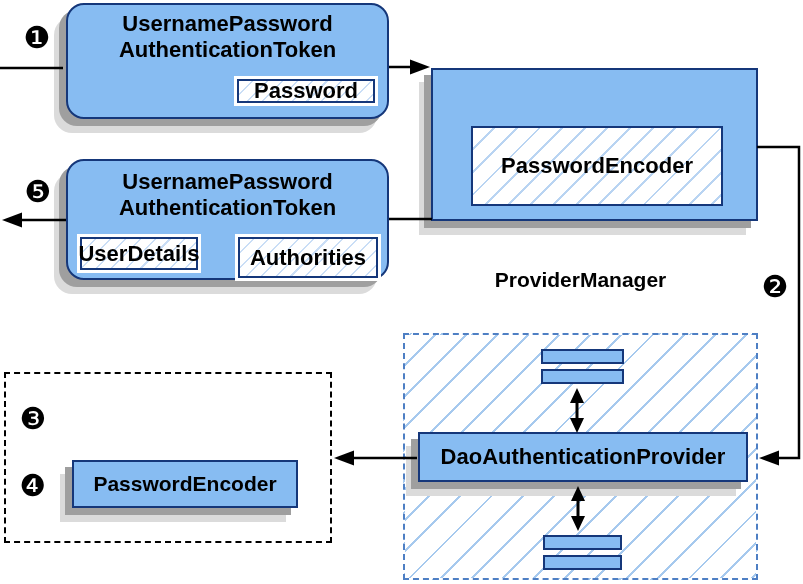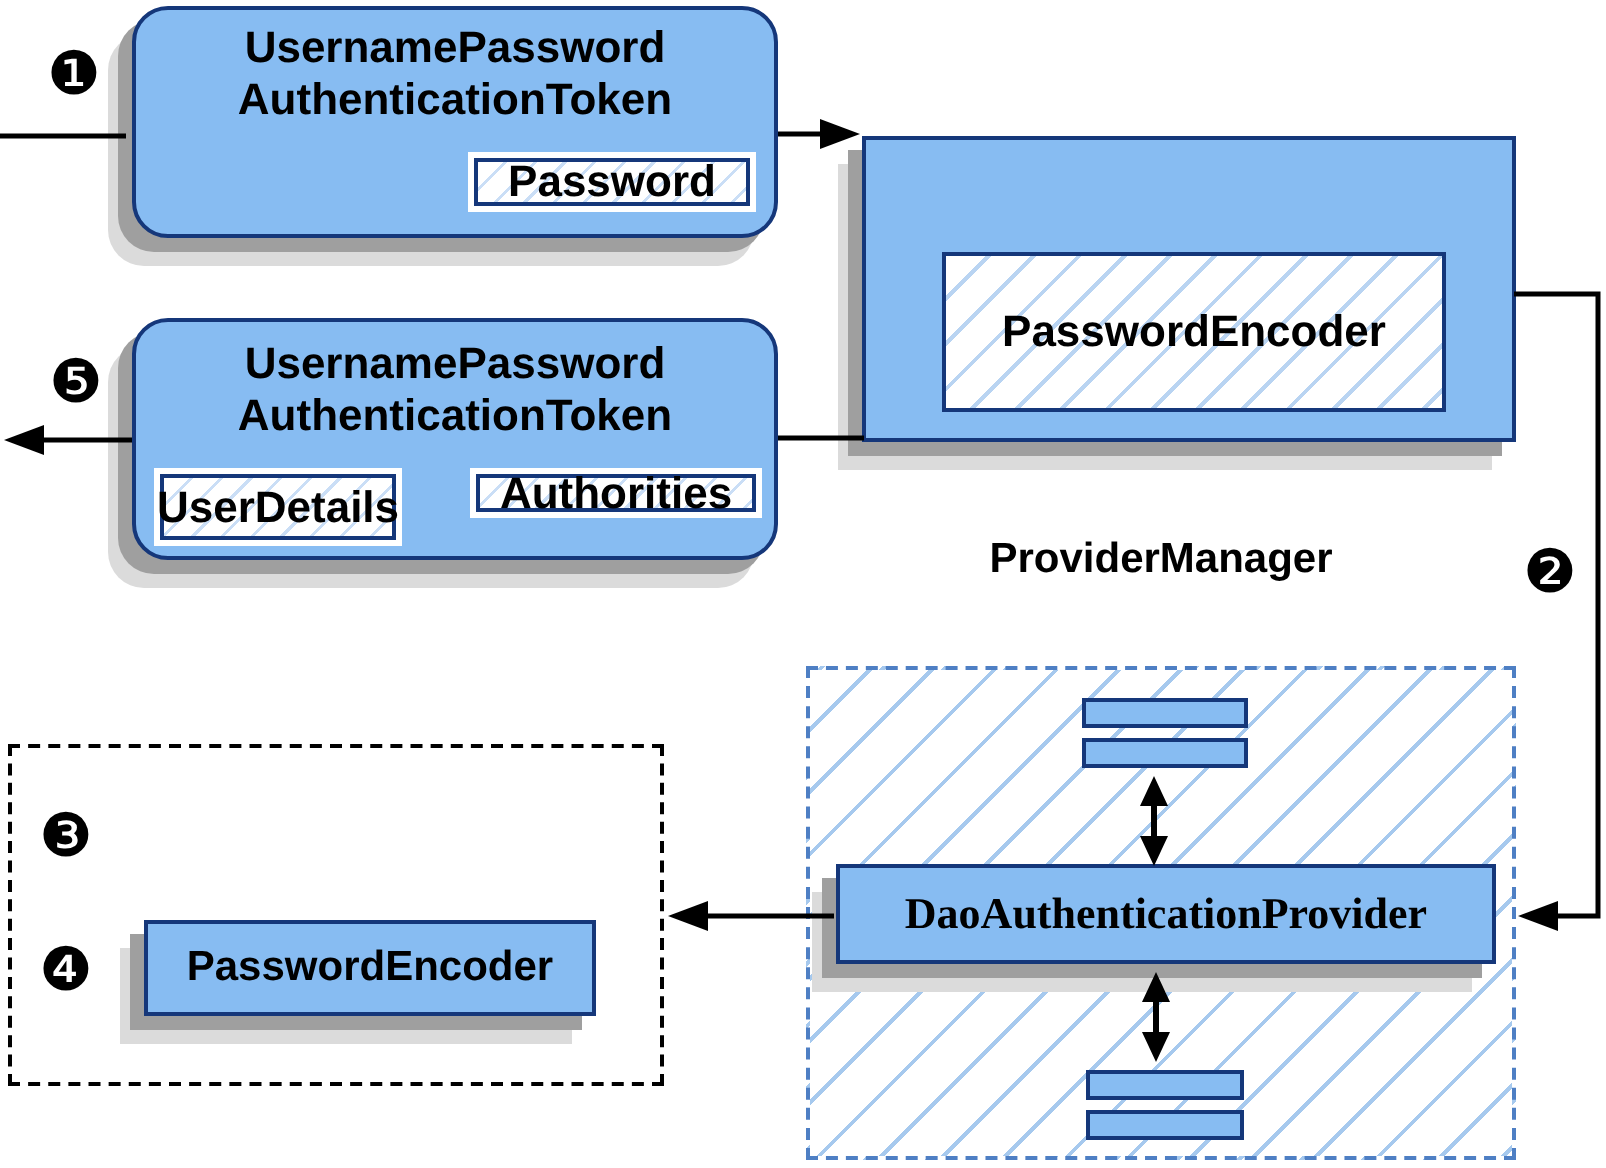--- a/index.html
+++ b/index.html
@@ -59,33 +59,33 @@
   <div class="abs blue shadow z2" style="left:431px;top:68px;width:327px;height:153px;">
     <div class="abs hatch-md center-flex" style="left:38px;top:56px;width:252px;height:80px;border:2px solid #15377A;box-sizing:border-box;font-size:22px;">PasswordEncoder</div>
   </div>
 
   <div class="abs blue rounded shadow z2" style="left:66px;top:159px;width:323px;height:121px;">
     <div class="abs token-title" style="top:8px;">
       <div>UsernamePassword</div>
       <div>AuthenticationToken</div>
     </div>
     <div class="abs field hatch-sm" style="left:12px;top:76px;width:118px;height:33px;">UserDetails</div>
-    <div class="abs field hatch-sm" style="left:170px;top:76px;width:140px;height:19px;text-align:right;">Authorities</div>
+    <div class="abs field hatch-sm" style="left:170px;top:76px;width:140px;height:41px;text-align:right;">Authorities</div>
   </div>
 
   <div class="abs heading" style="left:403px;top:266px;width:355px;">
     <div>ProviderManager</div>
   </div>
 
   <div class="abs hatch-lg dashed-blue" style="left:403px;top:333px;width:355px;height:247px;"></div>
 
   <div class="abs blue bar" style="left:541px;top:349px;width:83px;height:15px;"></div>
   <div class="abs blue bar" style="left:541px;top:369px;width:83px;height:15px;"></div>
 
-  <div class="abs blue shadow center-flex z3" style="left:418px;top:432px;width:330px;height:50px;font-size:22px;font-family:Liberation Serif, serif;">DaoAuthenticationProvider</div>
+  <div class="abs blue shadow center-flex z3" style="left:418px;top:432px;width:330px;height:50px;font-size:22px;">DaoAuthenticationProvider</div>
 
   <div class="abs blue bar" style="left:543px;top:535px;width:79px;height:15px;"></div>
   <div class="abs blue bar" style="left:543px;top:555px;width:79px;height:15px;"></div>
 
   <div class="abs dashed-black" style="left:4px;top:372px;width:328px;height:171px;"></div>
 
   <div class="abs blue shadow center-flex z3" style="left:72px;top:460px;width:226px;height:48px;font-size:21px;">PasswordEncoder</div>
 
   <svg class="overlay" width="803" height="584" viewBox="0 0 803 584">
 

